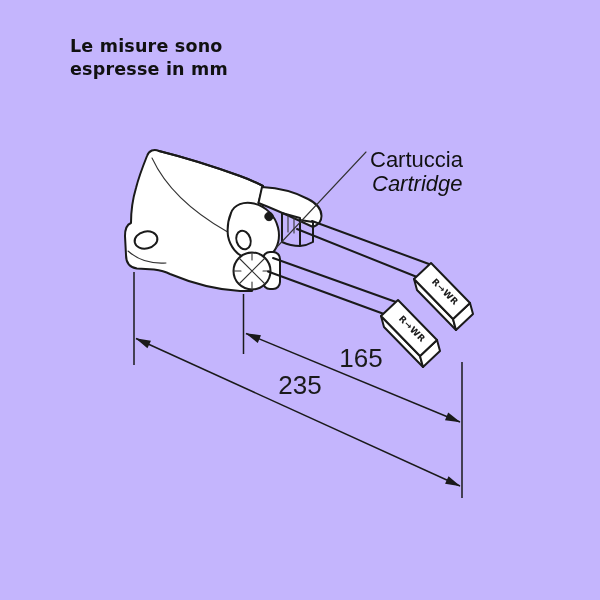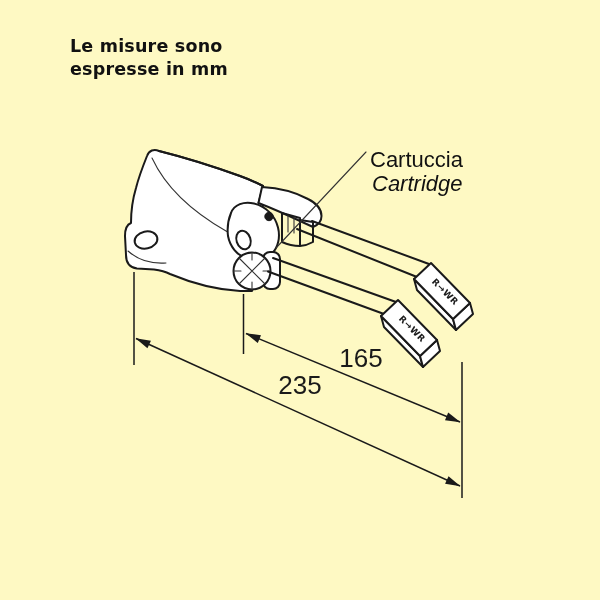--- a/index.html
+++ b/index.html
@@ -4,21 +4,21 @@
 <style>
   html, body {
     margin: 0;
     padding: 0;
     background: #ffffff;
   }
   .canvas {
     position: relative;
     width: 600px;
     height: 600px;
-    background: #fef9c3;
+    background: #c4b5fd;
     overflow: hidden;
     font-family: "Liberation Sans", sans-serif;
   }
   svg { display: block; }
 
   
   .ln       { fill: none; stroke: #1a1a1a; stroke-width: 2;   stroke-linecap: round; stroke-linejoin: round; }
   .ln-thin  { fill: none; stroke: #333333; stroke-width: 1.1; stroke-linecap: round; stroke-linejoin: round; }
   .ln-fill  { fill: #ffffff; stroke: #1a1a1a; stroke-width: 2; stroke-linejoin: round; }
   .ln-dim   { fill: none; stroke: #1a1a1a; stroke-width: 1.5; }

